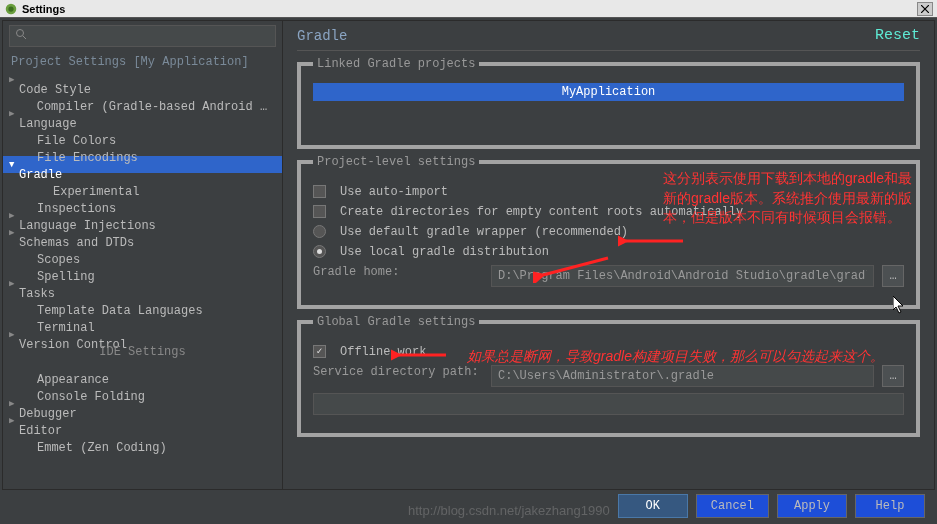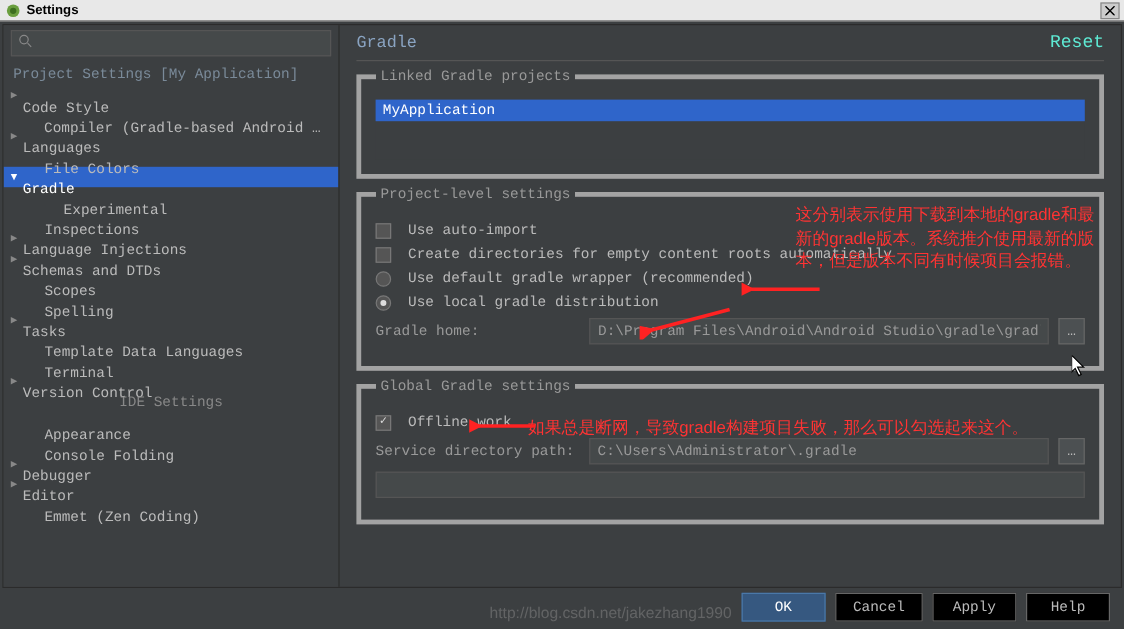--- a/index.html
+++ b/index.html
@@ -31,36 +31,36 @@
 .tree-item.selected .arrow { color: #fff; }
 .ide-settings-label { text-align: center; color: #888; padding: 2px 0; }
 
 .main { flex: 1; padding: 6px 14px 6px 14px; position: relative; overflow: hidden; }
 .main-header { display: flex; align-items: center; border-bottom: 1px solid #555; padding-bottom: 6px; margin-bottom: 6px; }
 .main-title { color: #8aa4c2; font-size: 14px; }
 .reset-link { margin-left: auto; color: #5eead4; cursor: pointer; font-size: 15px; }
 fieldset { border: 4px solid #a3a3a3; margin: 6px 0 0 0; padding: 10px 12px 12px 12px; }
 fieldset legend { color: #999; padding: 0 4px; }
 
-.linked-project { background: #2f65ca; color: #fff; padding: 2px 6px; margin: 2px 0; }
+.linked-project { background: #2f65ca; color: #fff; padding: 2px 6px; margin: 2px 0; text-align: center; }
 .linked-box { background: #3c3f41; min-height: 50px; }
 
-.form-row { display: flex; align-items: center; margin: 6px 0; gap: 8px; }
+.form-row { display: flex; align-items: flex-start; margin: 6px 0; gap: 8px; }
 .form-row label { color: #bbb; }
 .checkbox, .radio { width: 13px; height: 13px; border: 1px solid #777; background: #555; display: inline-flex; align-items: center; justify-content: center; margin-right: 6px; flex-shrink: 0; }
 .checkbox.checked::after { content: "✓"; color: #ddd; font-size: 10px; line-height: 1; }
 .radio { border-radius: 50%; }
 .radio.checked::after { content: ""; width: 5px; height: 5px; background: #ddd; border-radius: 50%; }
 
 .text-field { background: #45494a; border: 1px solid #555; color: #999; padding: 2px 6px; height: 22px; flex: 1; }
 .browse-btn { width: 22px; height: 22px; background: #4c5052; border: 1px solid #666; color: #bbb; cursor: pointer; display: flex; align-items: center; justify-content: center; }
 .field-label { min-width: 170px; color: #999; }
 
 .buttons { position: absolute; bottom: 6px; right: 12px; display: flex; gap: 8px; }
-.btn { background: #000000; border: 1px solid #666; color: #bbb; padding: 4px 14px; cursor: pointer; min-width: 70px; text-align: center; }
+.btn { background: #1d4ed8; border: 1px solid #666; color: #bbb; padding: 4px 14px; cursor: pointer; min-width: 70px; text-align: center; }
 .btn.primary { background: #365880; border-color: #4a78a8; color: #fff; }
 
 .annotation { position: absolute; color: #ff3333; font-family: "SimSun", "Microsoft YaHei", sans-serif; font-size: 14px; line-height: 1.4; pointer-events: none; }
 .arrow-red { position: absolute; pointer-events: none; }
 
 .watermark { position: absolute; bottom: 6px; left: 50%; transform: translateX(-30%); color: #888; opacity: 0.5; font-family: sans-serif; font-size: 13px; pointer-events: none; }
 
 .cursor { position: absolute; pointer-events: none; }
 </style>
 </head>
@@ -101,25 +101,29 @@
           <div class="tree-item indent0">
             <span class="arrow">▶</span>
             <span class="label">Code Style</span>
           </div>
           <div class="tree-item indent1">
             <span class="arrow"></span>
             <span class="label">Compiler (Gradle-based Android ...</span>
           </div>
           <div class="tree-item indent0">
             <span class="arrow">▶</span>
-            <span class="label">Languages</span>
+            <span class="label">Language</span>
           </div>
           <div class="tree-item indent1">
             <span class="arrow"></span>
             <span class="label">File Colors</span>
+          </div>
+          <div class="tree-item indent1">
+            <span class="arrow"></span>
+            <span class="label">File Encodings</span>
           </div>
           <div class="tree-item indent0 selected">
             <span class="arrow">▼</span>
             <span class="label">Gradle</span>
           </div>
           <div class="tree-item indent2">
             <span class="arrow"></span>
             <span class="label">Experimental</span>
           </div>
           <div class="tree-item indent1">
@@ -233,21 +237,21 @@
         <span class="field-label">Service directory path:</span>
         <input class="text-field" value="C:\Users\Administrator\.gradle" style="">
         <span class="browse-btn">…</span>
       </div>
       <div class="form-row">
         <input class="text-field" value="" style="">
       </div>
     </fieldset>
 
     <div class="annotation" style="top:148px; left:380px; width:250px;">这分别表示使用下载到本地的gradle和最新的gradle版本。系统推介使用最新的版本，但是版本不同有时候项目会报错。</div>
-    <div class="annotation" style="top:326px; left:157px; width:460px;">如果总是断网，导致gradle构建项目失败，那么可以勾选起来这个。</div>
+    <div class="annotation" style="top:326px; left:184px; width:460px;font-style:italic;">如果总是断网，导致gradle构建项目失败，那么可以勾选起来这个。</div>
 
     <svg class="arrow-red" style="top:210px; left:335px;" width="70" height="20">
       <defs>
           <marker id="ah1" markerWidth="8" markerHeight="8" refX="1" refY="3" orient="auto">
             <path d="M6,0 L0,3 L6,6 Z" fill="#ff2222"></path>
           </marker>
         </defs>
       <line x1="65" y1="10" x2="8" y2="10" stroke="#ff2222" stroke-width="3" marker-end="url(#ah1)"></line>
     </svg>
     <svg class="arrow-red" style="top:232px; left:250px;" width="80" height="30">

